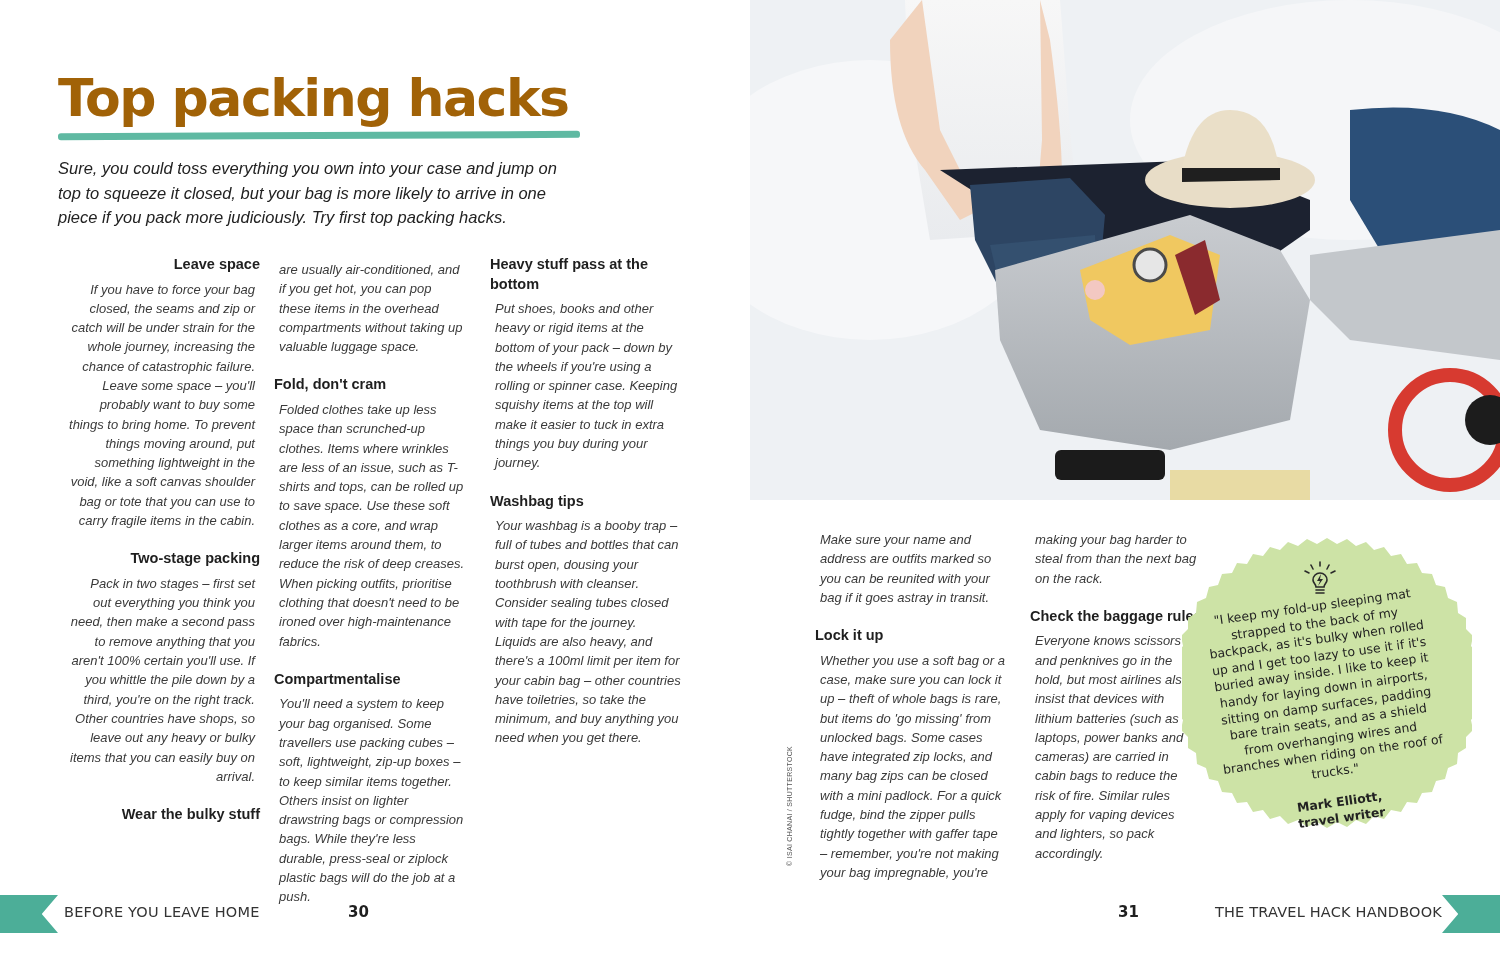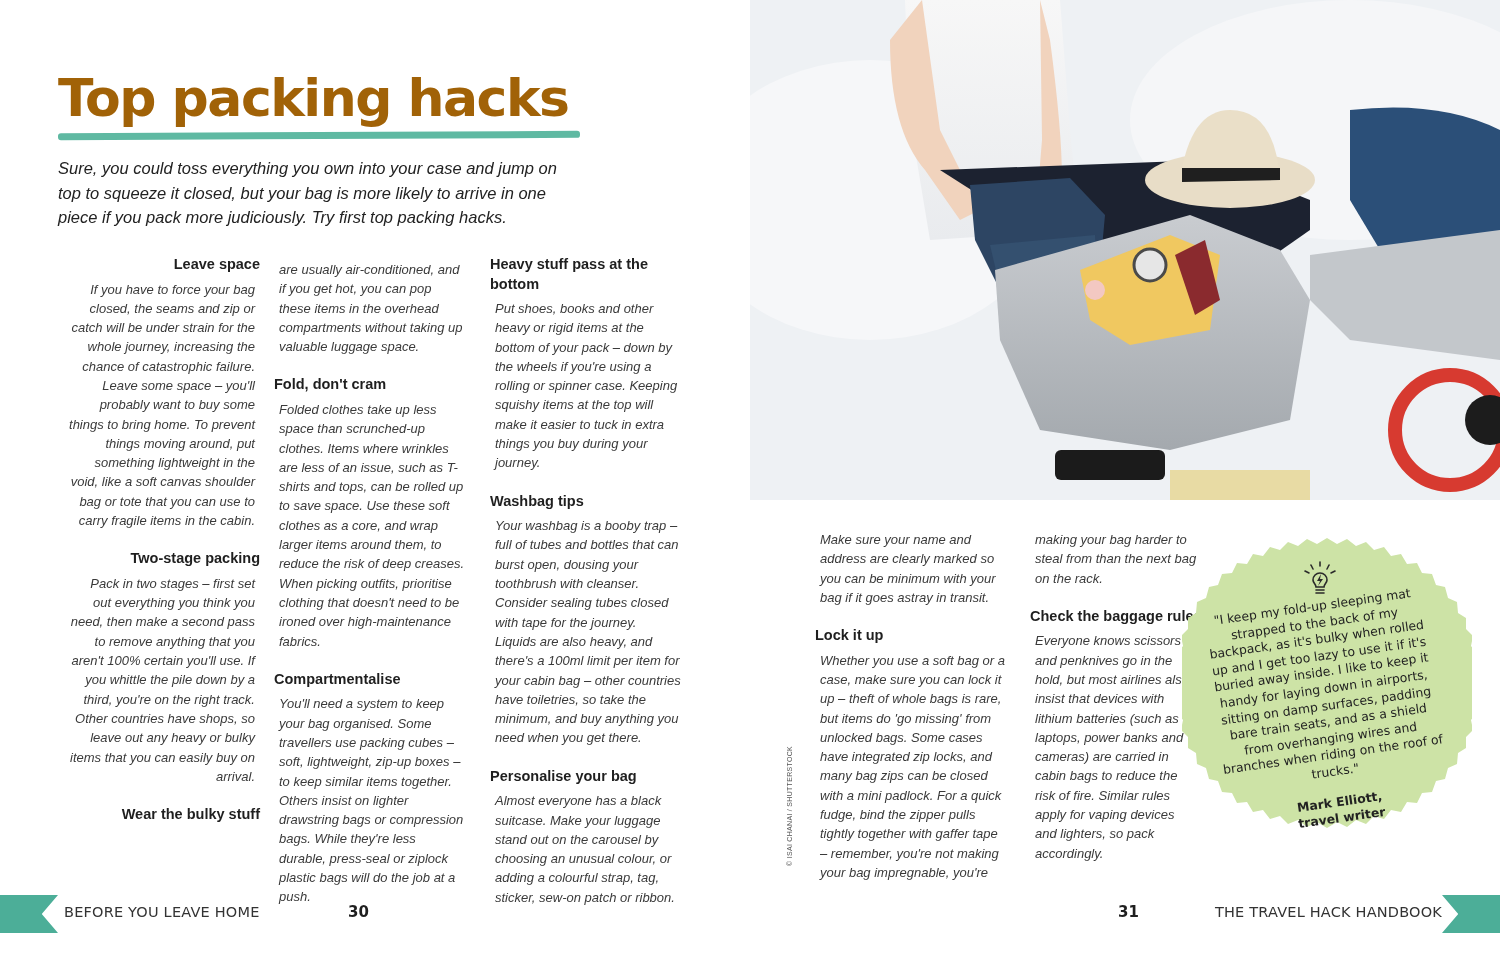--- a/index.html
+++ b/index.html
@@ -116,24 +116,20 @@
   </div>
 
   <div class="col col-3">
     <div class="section">
       <h3>Heavy stuff pass at the bottom</h3>
       <p>Put shoes, books and other heavy or rigid items at the bottom of your pack – down by the wheels if you're using a rolling or spinner case. Keeping squishy items at the top will make it easier to tuck in extra things you buy during your journey.</p>
     </div>
     <div class="section">
       <h3>Washbag tips</h3>
       <p>Your washbag is a booby trap – full of tubes and bottles that can burst open, dousing your toothbrush with cleanser. Consider sealing tubes closed with tape for the journey. Liquids are also heavy, and there's a 100ml limit per item for your cabin bag – other countries have toiletries, so take the minimum, and buy anything you need when you get there.</p>
-    </div>
-    <div class="section">
-      <h3>Personalise your bag</h3>
-      <p>Almost everyone has a black suitcase. Make your luggage stand out on the carousel by choosing an unusual colour, or adding a colourful strap, tag, sticker, sew-on patch or ribbon.</p>
     </div>
   </div>
 
   <div class="footer-flag-left"></div>
   <span class="footer-section footer-left-label">BEFORE YOU LEAVE HOME</span>
   <span class="page-num page-num-left">30</span>
 </div>
 
 <div class="page page-right">
   <div class="photo" aria-label="Person packing rolled jeans into an open grey suitcase with a straw fedora hat, camera, passport, yellow shirt, sunglasses and red headphones">
@@ -171,21 +167,21 @@
       <circle cx="740" cy="420" r="25" fill="#1c1c1c"></circle>
       <rect x="305" y="450" width="110" height="30" rx="6" fill="#1b1b1b"></rect>
       <rect x="420" y="470" width="140" height="30" fill="#e8dba4"></rect>
     </svg>
   </div>
 
   <div class="credit">© ISAI CHANAI / SHUTTERSTOCK</div>
 
   <div class="col col-4">
     <div class="section">
-      <p>Make sure your name and address are clearly marked so you can be minimum with your bag if it goes astray in transit.</p>
+      <p>Make sure your name and address are outfits marked so you can be reunited with your bag if it goes astray in transit.</p>
     </div>
     <div class="section">
       <h3>Lock it up</h3>
       <p>Whether you use a soft bag or a case, make sure you can lock it up – theft of whole bags is rare, but items do 'go missing' from unlocked bags. Some cases have integrated zip locks, and many bag zips can be closed with a mini padlock. For a quick fudge, bind the zipper pulls tightly together with gaffer tape – remember, you're not making your bag impregnable, you're</p>
     </div>
   </div>
 
   <div class="col col-5">
     <div class="section">
       <p>making your bag harder to steal from than the next bag on the rack.</p>

